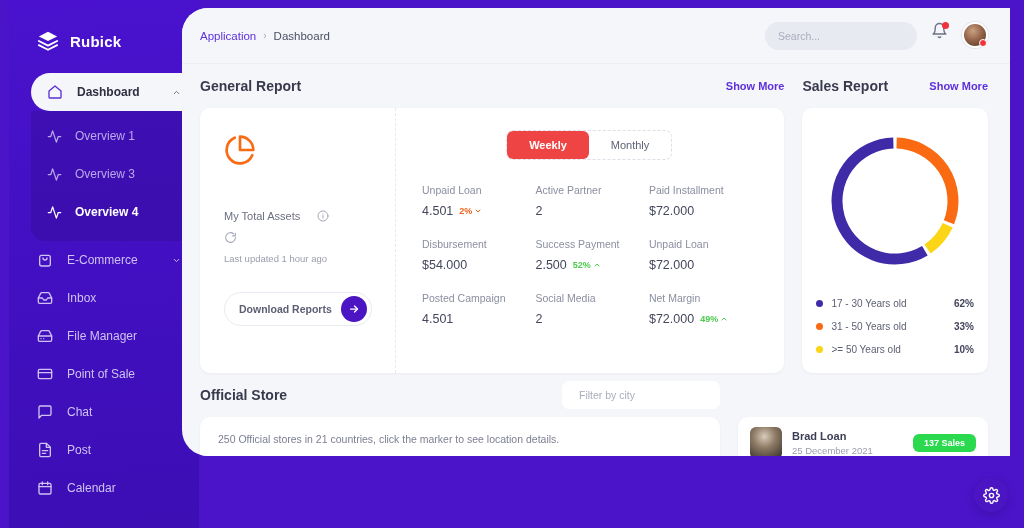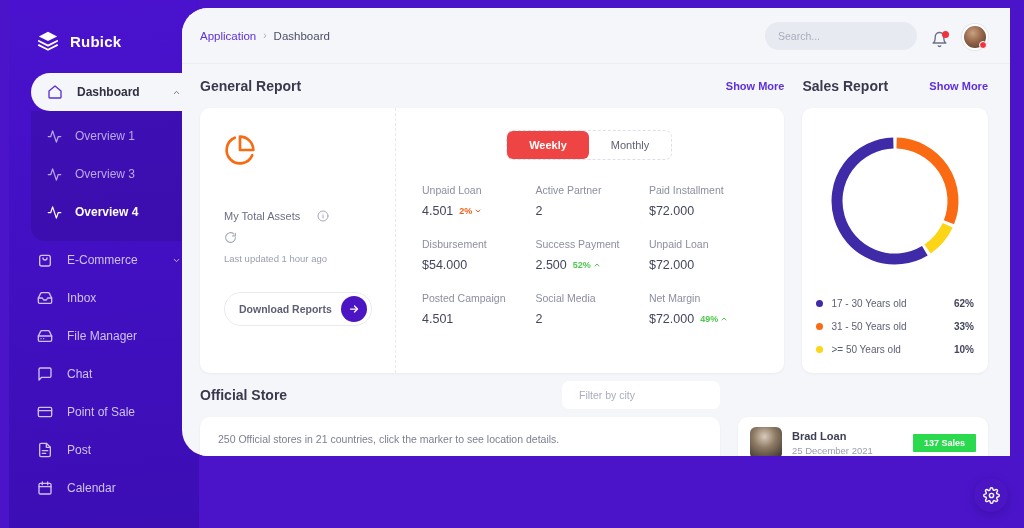--- a/index.html
+++ b/index.html
@@ -50,21 +50,21 @@
   }
   .topbar {
     height: 56px; display: flex; align-items: center;
     padding: 0 22px 0 18px; border-bottom: 1px solid #EDEEF3;
     background: #F5F6FA;
   }
   .crumbs { display: flex; align-items: center; gap: 7px; font-size: 11.5px; }
   .crumb-link { color: #5D30DA; }
   .crumb-sep { color: #A8AABA; font-size: 10px; }
   .crumb-cur { color: #4C4F63; }
-  .topbar-right { margin-left: auto; display: flex; align-items: flex-end; gap: 14px; }
+  .topbar-right { margin-left: auto; display: flex; align-items: flex-start; gap: 14px; }
   .search {
     width: 152px; height: 28px; background: #E8EAF1; border-radius: 14px;
     display: flex; align-items: center; padding: 0 10px 0 13px; gap: 6px;
   }
   .search input {
     border: 0; background: transparent; outline: none; flex: 1;
     font-family: "Liberation Sans", sans-serif; font-size: 10.5px; color: #5A5D70;
   }
   .search input::placeholder { color: #A9ACBC; }
   .bell-wrap { position: relative; width: 17px; height: 19px; }
@@ -164,21 +164,21 @@
 
   .seller-card { height: 52px; padding: 0 12px; display: flex; align-items: center; gap: 10px; }
   .seller-av {
     width: 32px; height: 32px; border-radius: 6px; flex: none;
     background: radial-gradient(circle at 45% 30%, #D8CBBB 0%, #8E7A64 40%, #2D2A26 100%);
   }
   .seller-name { font-size: 11px; font-weight: 700; color: #3C3F54; }
   .seller-date { margin-top: 3px; font-size: 9.5px; color: #9A9DAF; }
   .sales-badge {
     margin-left: auto; background: #2BD94F; color: #FFFFFF; font-size: 9px; font-weight: 700;
-    border-radius: 1px; padding: 4px 11px;
+    border-radius: 6px; padding: 4px 11px;
   }
   .seller-card2 { height: 14px; margin-top: 7px; }
 
   
   .fab {
     position: absolute; right: 16px; bottom: 16px; width: 34px; height: 34px;
     border-radius: 50%; background: #4B15C4;
     display: flex; align-items: center; justify-content: center;
     box-shadow: 0 3px 9px rgba(40,10,120,.35);
   }
@@ -254,31 +254,31 @@
           <path d="M22 12H2"></path>
             <path d="M5.45 5.11 2 12v6a2 2 0 0 0 2 2h16a2 2 0 0 0 2-2v-6l-3.45-6.89A2 2 0 0 0 16.76 4H7.24a2 2 0 0 0-1.79 1.11z"></path>
             <path d="M6 16h.01"></path>
             <path d="M10 16h.01"></path>
         </svg>
         <span>File Manager</span>
       </div>
 
       <div class="nav-item">
         <svg class="ic" viewBox="0 0 24 24" fill="none" stroke="#CFC2F2" stroke-width="2" stroke-linecap="round" stroke-linejoin="round">
-          <path d="M21 15a2 2 0 0 1-2 2H7l-4 4V5a2 2 0 0 1 2-2h14a2 2 0 0 1 2 2z"></path>
-        </svg>
-        <span>Chat</span>
-      </div>
-
-      <div class="nav-item">
-        <svg class="ic" viewBox="0 0 24 24" fill="none" stroke="#CFC2F2" stroke-width="2" stroke-linecap="round" stroke-linejoin="round">
           <rect x="2" y="5" width="20" height="14" rx="2"></rect>
             <path d="M2 10h20"></path>
         </svg>
         <span>Point of Sale</span>
+      </div>
+
+      <div class="nav-item">
+        <svg class="ic" viewBox="0 0 24 24" fill="none" stroke="#CFC2F2" stroke-width="2" stroke-linecap="round" stroke-linejoin="round">
+          <path d="M21 15a2 2 0 0 1-2 2H7l-4 4V5a2 2 0 0 1 2-2h14a2 2 0 0 1 2 2z"></path>
+        </svg>
+        <span>Chat</span>
       </div>
 
       <div class="nav-item">
         <svg class="ic" viewBox="0 0 24 24" fill="none" stroke="#CFC2F2" stroke-width="2" stroke-linecap="round" stroke-linejoin="round">
           <path d="M14 2H6a2 2 0 0 0-2 2v16a2 2 0 0 0 2 2h12a2 2 0 0 0 2-2V8z"></path>
             <path d="M14 2v6h6"></path>
             <path d="M8 13h8"></path>
             <path d="M8 17h5"></path>
         </svg>
         <span>Post</span>

